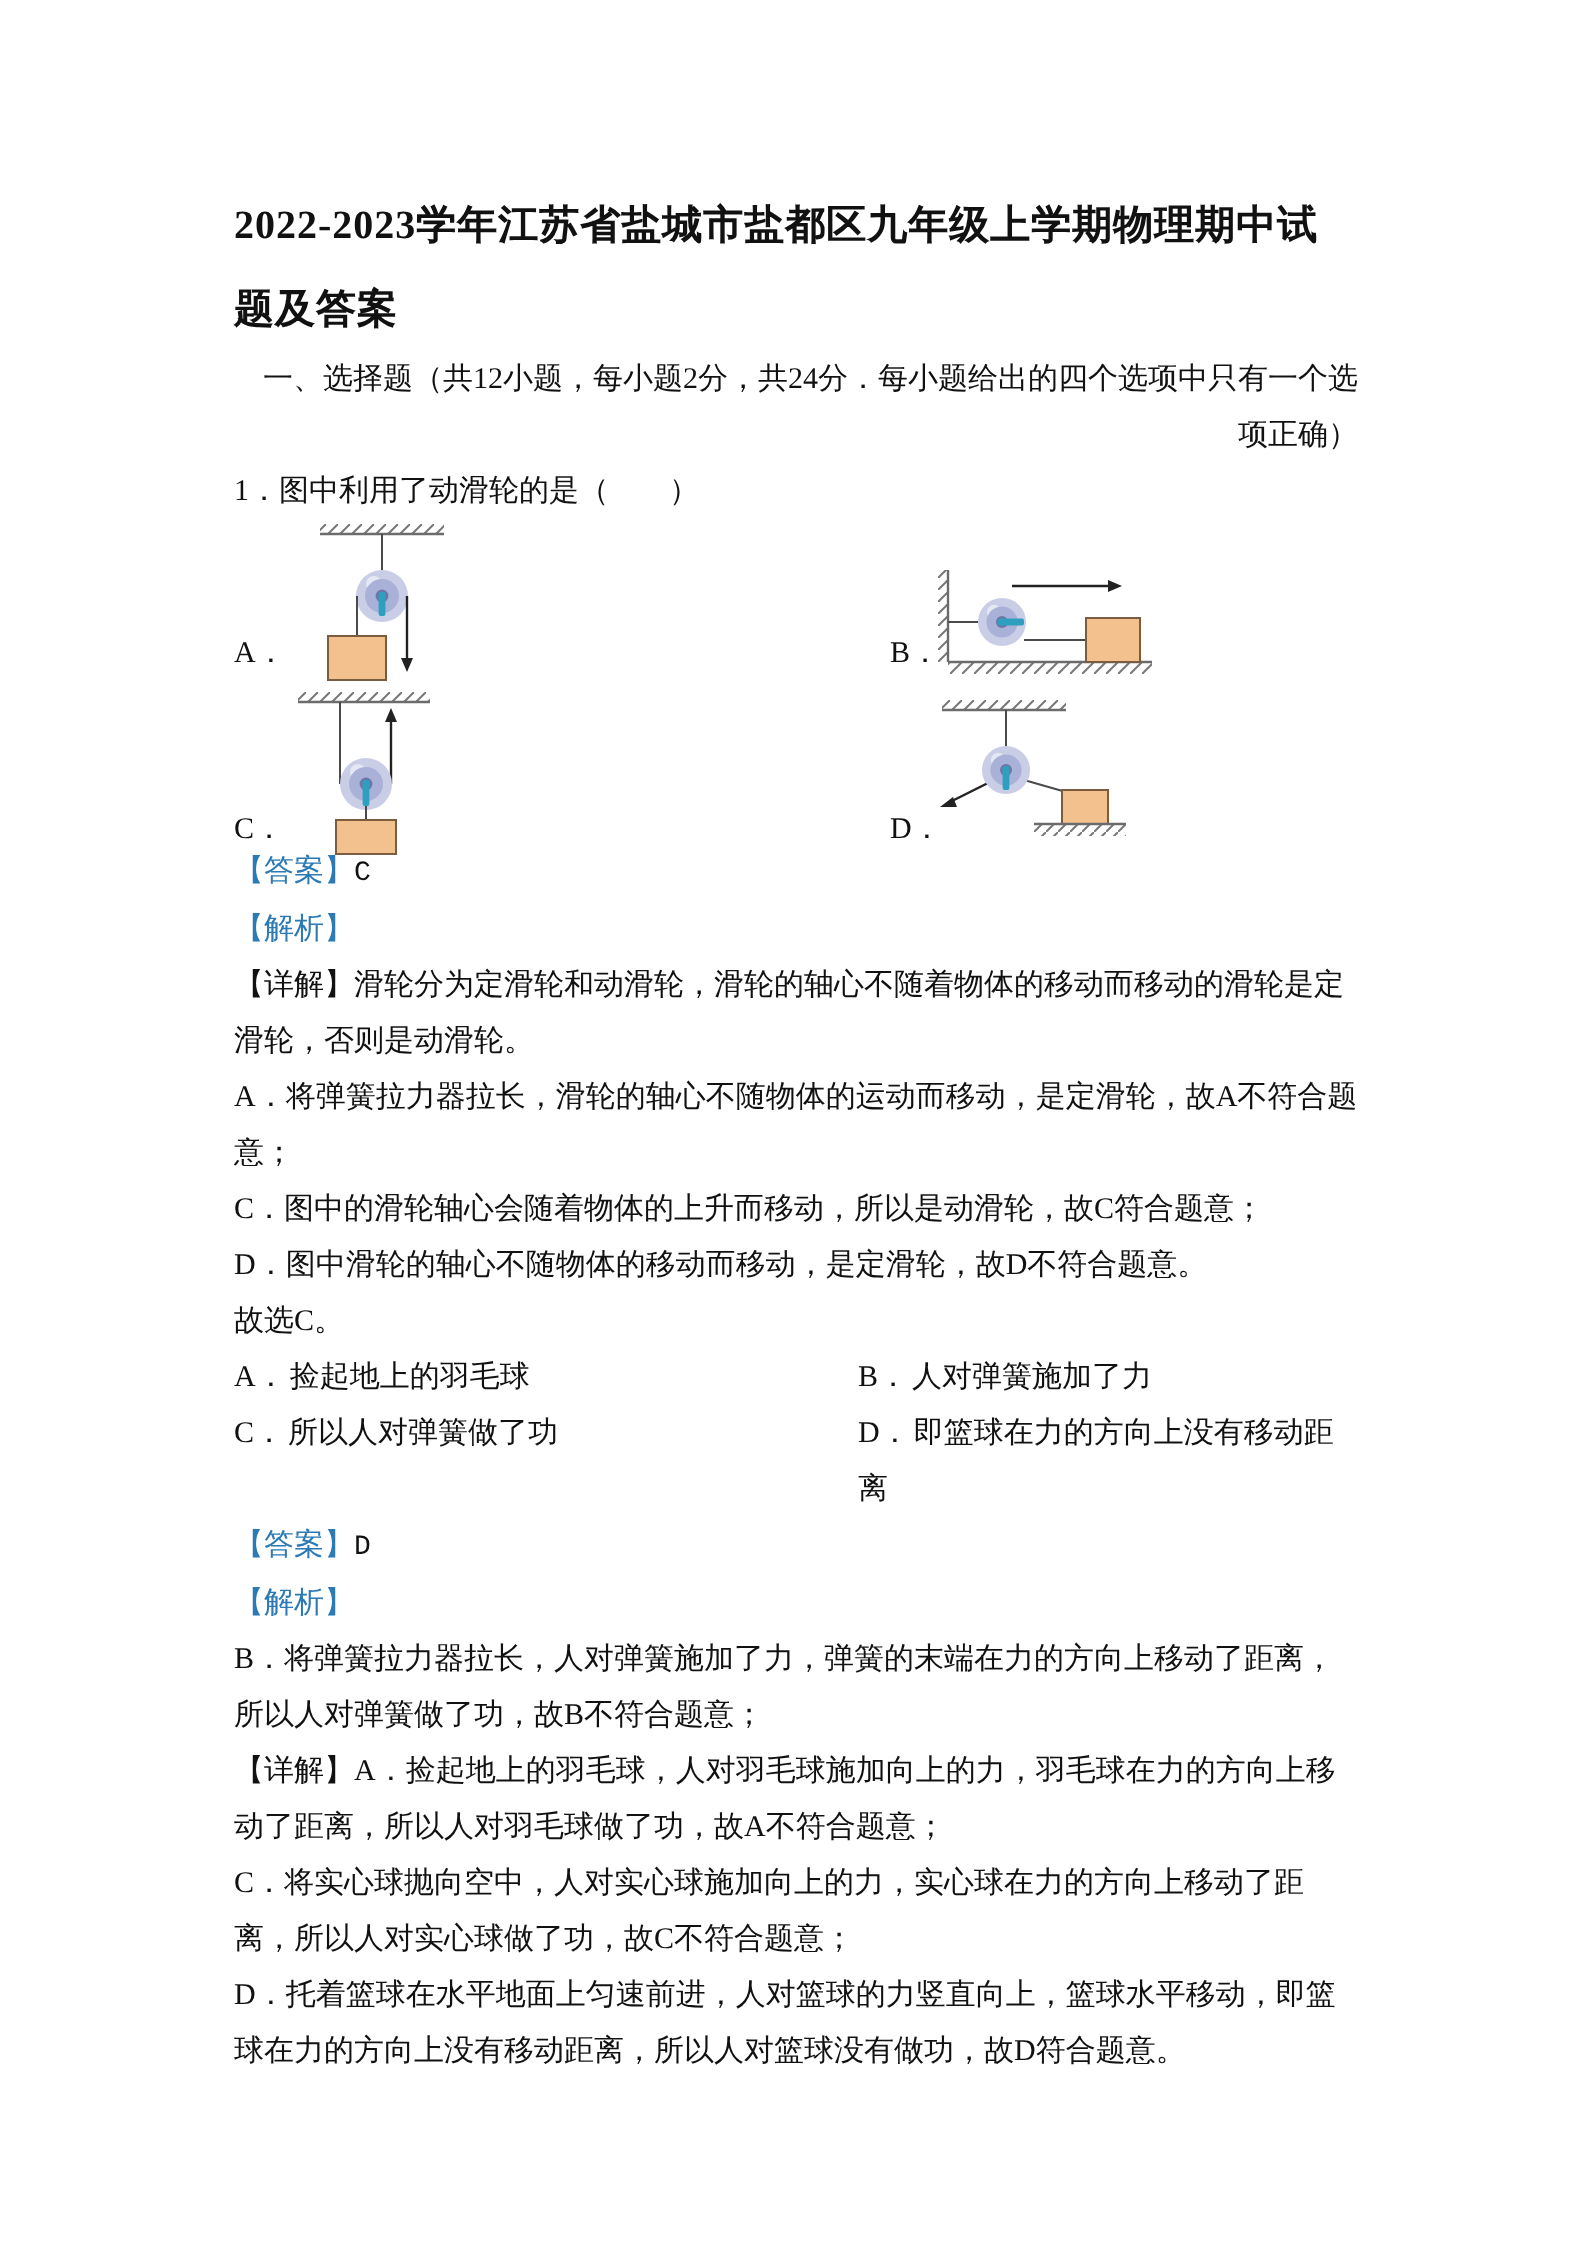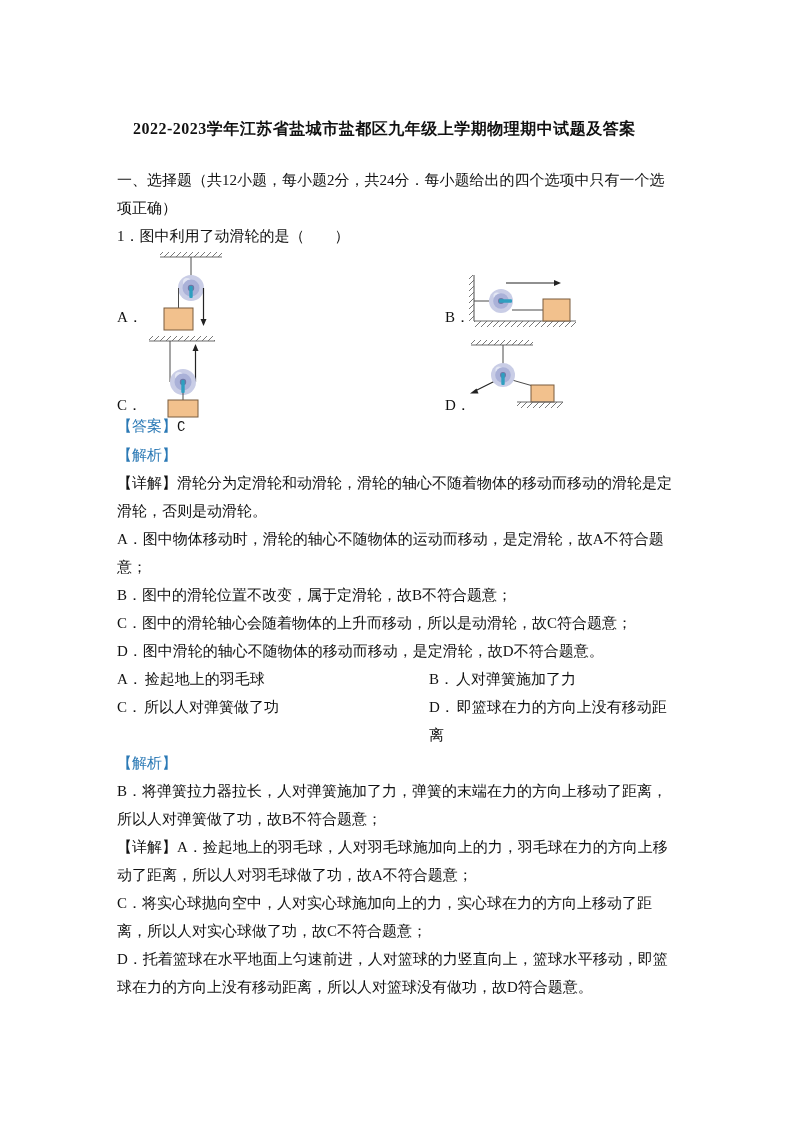--- a/index.html
+++ b/index.html
@@ -7,25 +7,25 @@
     position:relative;
     width:794px;height:1123px;
     box-sizing:border-box;
     padding:92px 115px 0 117px;
     background:#fff;
     font-family:"Liberation Serif","DejaVu Serif",serif;
     color:#111;
     overflow:hidden;
   }
   .title{
-    font-size:16px;font-weight:bold;line-height:42px;
-    margin:16px;letter-spacing:0.5px;
+    font-size:20px;font-weight:bold;line-height:42px;
+    margin:0;letter-spacing:0.5px;
   }
   p.body-line{font-size:15px;line-height:28px;margin:0;}
-  .section-header{margin-top:6px;}
+  .section-header{margin-top:6px;text-align:right;}
   .blue{color:var(--answer-label-blue,#2b79b5);}
   .ans-letter{font-family:"Liberation Mono","DejaVu Sans Mono",monospace;font-size:14px;}
   
   .figure-area{position:relative;width:562px;height:162px;}
   .fig-label{position:absolute;font-size:15px;line-height:18px;}
   .fig-label.a{left:0;top:58px;}
   .fig-label.b{left:328px;top:58px;}
   .fig-label.c{left:0;top:146px;}
   .fig-label.d{left:328px;top:146px;}
   .fig{position:absolute;}
@@ -152,36 +152,37 @@
     <span class="fig-label c">C．</span>
     <span class="fig-label d">D．</span>
   </div>
 
   <p class="body-line"><span class="blue">【答案】</span><span class="ans-letter">C</span></p>
 
   <p class="body-line"><span class="blue">【解析】</span></p>
 
   <p class="body-line">【详解】滑轮分为定滑轮和动滑轮，滑轮的轴心不随着物体的移动而移动的滑轮是定滑轮，否则是动滑轮。</p>
 
-  <p class="body-line">A．图中物体移动时，滑轮的轴心不随物体的运动而移动，是定滑轮，故A不符合题意；</p>
-  <p class="body-line">B．图中的滑轮位置不改变，属于定滑轮，故B不符合题意；</p>
+  <p class="body-line">A．将弹簧拉力器拉长，滑轮的轴心不随物体的运动而移动，是定滑轮，故A不符合题意；</p>
   <p class="body-line">C．图中的滑轮轴心会随着物体的上升而移动，所以是动滑轮，故C符合题意；</p>
   <p class="body-line">D．图中滑轮的轴心不随物体的移动而移动，是定滑轮，故D不符合题意。</p>
 
+  <p class="body-line">故选C。</p>
 
 
   <div class="opt-row">
     <span class="opt left"><span class="lbl">A．</span><span>捡起地上的羽毛球</span></span>
     <span class="opt"><span class="lbl">B．</span><span>人对弹簧施加了力</span></span>
   </div>
   <div class="opt-row">
     <span class="opt left"><span class="lbl">C．</span><span>所以人对弹簧做了功</span></span>
     <span class="opt"><span class="lbl">D．</span><span>即篮球在力的方向上没有移动距离</span></span>
   </div>
 
+  <p class="body-line"><span class="blue">【答案】</span><span class="ans-letter">D</span></p>
 
   <p class="body-line"><span class="blue">【解析】</span></p>
 
   <p class="body-line">B．将弹簧拉力器拉长，人对弹簧施加了力，弹簧的末端在力的方向上移动了距离，所以人对弹簧做了功，故B不符合题意；</p>
   <p class="body-line">【详解】A．捡起地上的羽毛球，人对羽毛球施加向上的力，羽毛球在力的方向上移动了距离，所以人对羽毛球做了功，故A不符合题意；</p>
   <p class="body-line">C．将实心球抛向空中，人对实心球施加向上的力，实心球在力的方向上移动了距离，所以人对实心球做了功，故C不符合题意；</p>
   <p class="body-line">D．托着篮球在水平地面上匀速前进，人对篮球的力竖直向上，篮球水平移动，即篮球在力的方向上没有移动距离，所以人对篮球没有做功，故D符合题意。</p>
 
 </div>
 

